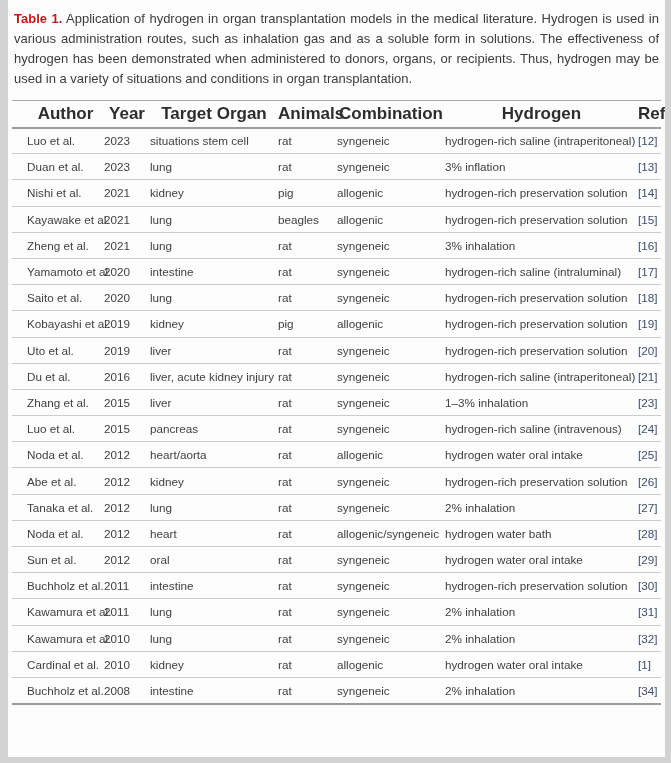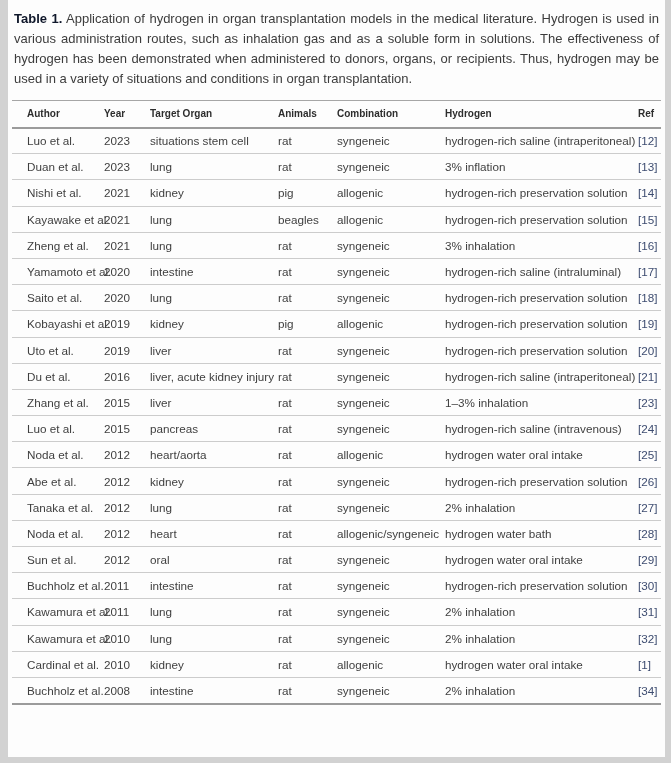--- a/index.html
+++ b/index.html
@@ -21,21 +21,21 @@
     background: #fdfdfd;
     overflow: hidden;
   }
   .caption {
     margin: 9px 6px 0 6px;
     font-size: 13px;
     line-height: 20px;
     color: #3c3c3c;
     text-align: justify;
   }
-  .caption b { color: #0f172a; }
+  .caption b { color: #b91c1c; }
   table.data-table {
     border-collapse: collapse;
     table-layout: fixed;
     width: 649px;
     margin: 11px 0 0 4px;
     font-size: 11.7px;
     color: #3f3f3f;
   }
   table.data-table th, table.data-table td {
     text-align: left;
@@ -43,21 +43,22 @@
     white-space: nowrap;
     overflow: visible;
     padding: 0;
   }
   table.data-table th {
     font-weight: bold;
     color: #2d2d2d;
     height: 27px;
     border-top: 1px solid #a6a6a6;
     border-bottom: 2px solid #9b9b9b;
-    font-size: 10px;
+    font-size: 17px;
+    text-align: center;
   }
   table.data-table td {
     height: 26.2px;
     border-bottom: 1px solid #cccccc;
   }
   table.data-table tbody tr:last-child td { border-bottom: 2px solid #9b9b9b; }
   table.data-table th:first-child, table.data-table td:first-child { padding-left: 15px; }
   .ref { color: var(--ref-color, #3d4c70); text-decoration: none; cursor: pointer; }
   col.c-author { width: 92px; }
   col.c-year { width: 46px; }

